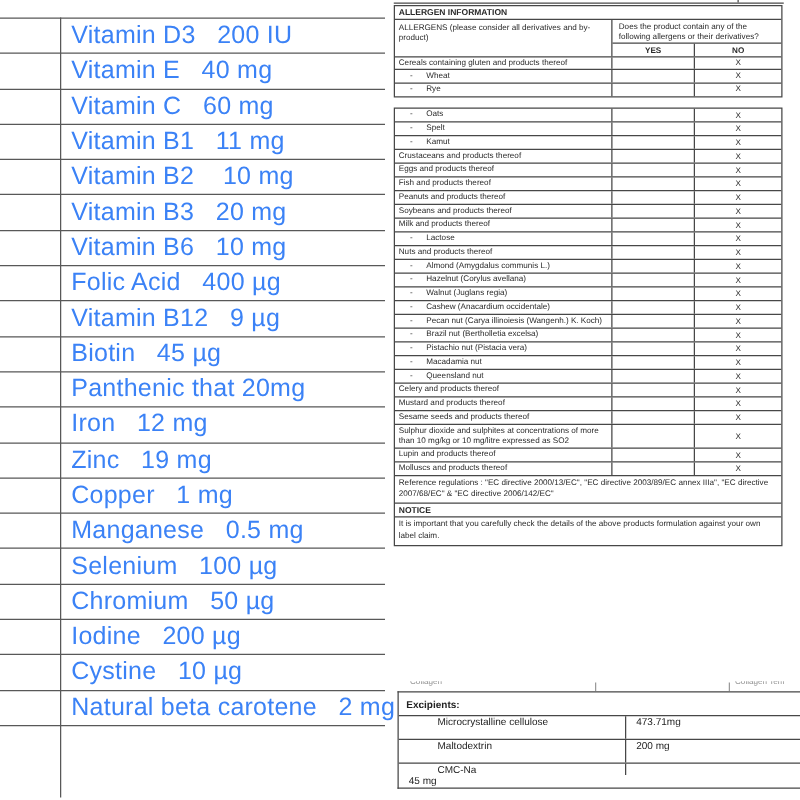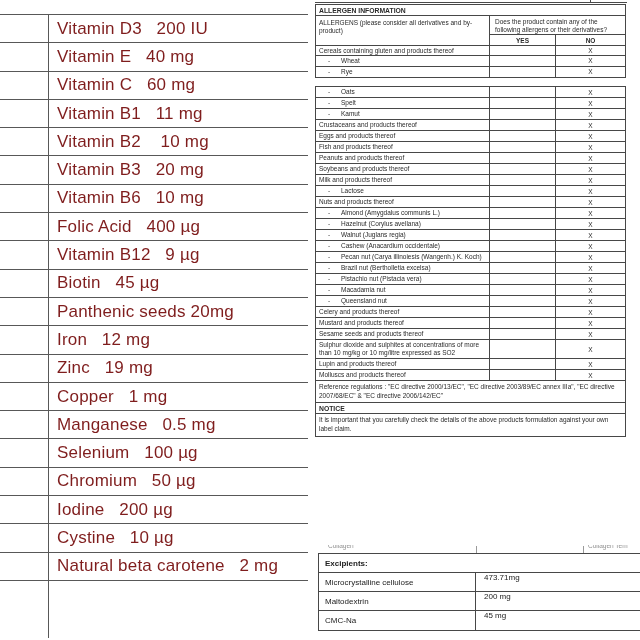--- a/index.html
+++ b/index.html
@@ -1,21 +1,21 @@
 <!DOCTYPE html>
 <html><head>
 <meta charset="utf-8">
 <style>
   html,body{margin:0;padding:0;}
   body{width:640px;height:640px;background:#ffffff;font-family:"Liberation Sans",sans-serif;position:relative;overflow:hidden;color:#1d1d1d;}
 
   
   .left-table{position:absolute;left:0;top:14px;width:308px;border-top:1px solid #585858;}
   .vrow{height:28.3px;box-sizing:border-box;border-bottom:1px solid #585858;display:flex;align-items:center;padding-left:57px;}
-  .vrow span{font-size:17px;color:#7f1d1d;white-space:pre;letter-spacing:.2px;}
+  .vrow span{font-size:20px;color:#3b82f6;white-space:pre;letter-spacing:.2px;}
   .left-vline{position:absolute;left:48px;top:14px;width:1px;height:624px;background:#585858;}
 
   
   .topline{position:absolute;left:315px;top:2px;width:312px;height:1px;background:#4a4a4a;}
   .toptick{position:absolute;left:590px;top:0;width:1px;height:2px;background:#4a4a4a;}
 
   .atable{position:absolute;left:315px;width:311px;box-sizing:border-box;border:1px solid #474747;background:#fff;font-size:6.5px;color:#2a2a2a;}
   .t1{top:4px;}
   .t2{top:86px;}
   .t-title{font-weight:bold;font-size:6.8px;line-height:11px;height:11px;padding-left:3px;box-sizing:border-box;border-bottom:1px solid #474747;}
@@ -45,22 +45,22 @@
   .frag-strip span{position:absolute;top:-3px;font-size:6.5px;color:#8f8f8f;white-space:nowrap;}
   .frag-l{left:10px;}
   .frag-r{left:270px;}
   .frag-tick{position:absolute;bottom:0;width:1px;height:7px;background:#9a9a9a;}
   .ft1{left:158px;}
   .ft2{left:265px;}
 
   .ex-table{position:absolute;left:318px;top:553px;width:322px;box-sizing:border-box;border:1px solid #474747;border-right:none;font-size:8px;color:#222;}
   .ex-title{font-weight:bold;height:19px;box-sizing:border-box;border-bottom:1px solid #474747;display:flex;align-items:center;padding-left:6px;text-align:right;}
   .ex-row{display:flex;height:19px;box-sizing:border-box;border-bottom:1px solid #474747;}
-  .ex-row:last-child{border-bottom:none;}
-  .ex-name{width:157px;box-sizing:border-box;border-right:1px solid #474747;display:flex;align-items:center;padding-left:6px;}
+  .ex-row:last-child{border-bottom:none;flex-direction:column;}
+  .ex-name{width:157px;box-sizing:border-box;border-right:1px solid #474747;display:flex;align-items:flex-start;padding-left:6px;margin-left:25px;}
   .ex-amt{flex:1;display:flex;align-items:flex-start;padding-left:8px;}
 </style>
 </head>
 <body>
 
 <div class="left-table">
 
 <div class="vrow">
     <span>Vitamin D3   200 IU</span>
   </div>
@@ -85,21 +85,21 @@
     <div class="vrow">
     <span>Folic Acid   400 µg</span>
   </div>
     <div class="vrow">
     <span>Vitamin B12   9 µg</span>
   </div>
     <div class="vrow">
     <span>Biotin   45 µg</span>
   </div>
     <div class="vrow">
-    <span>Panthenic seeds 20mg</span>
+    <span>Panthenic that 20mg</span>
   </div>
     <div class="vrow">
     <span>Iron   12 mg</span>
   </div>
     <div class="vrow">
     <span>Zinc   19 mg</span>
   </div>
     <div class="vrow">
     <span>Copper   1 mg</span>
   </div>

